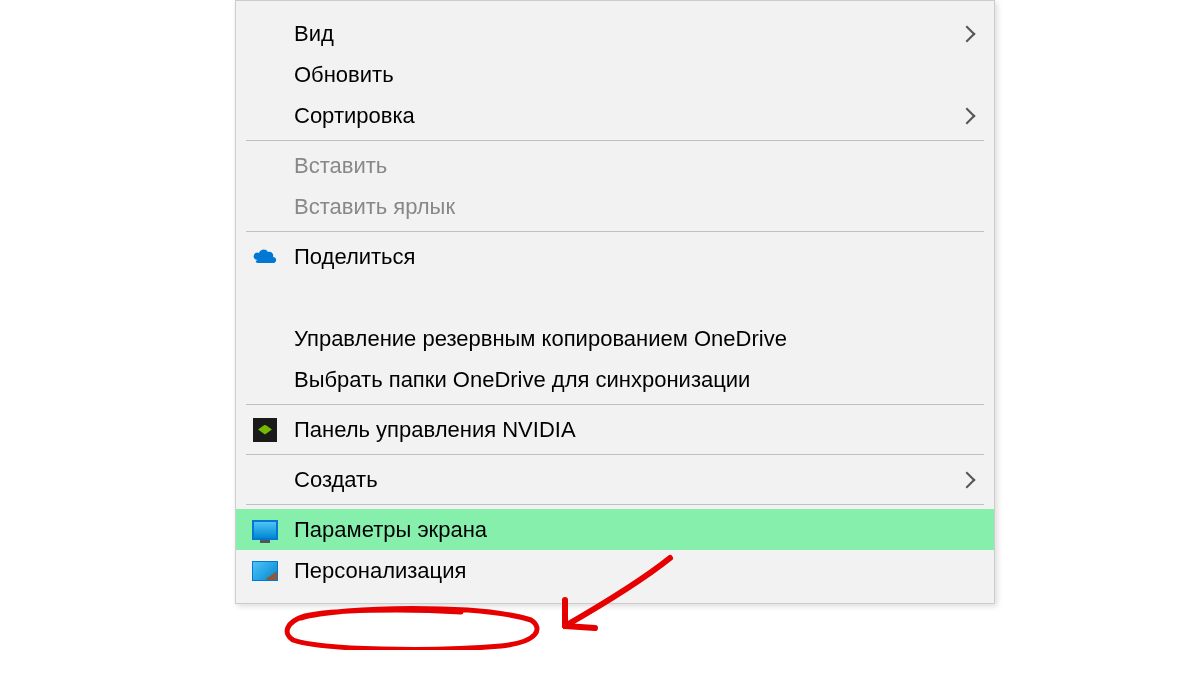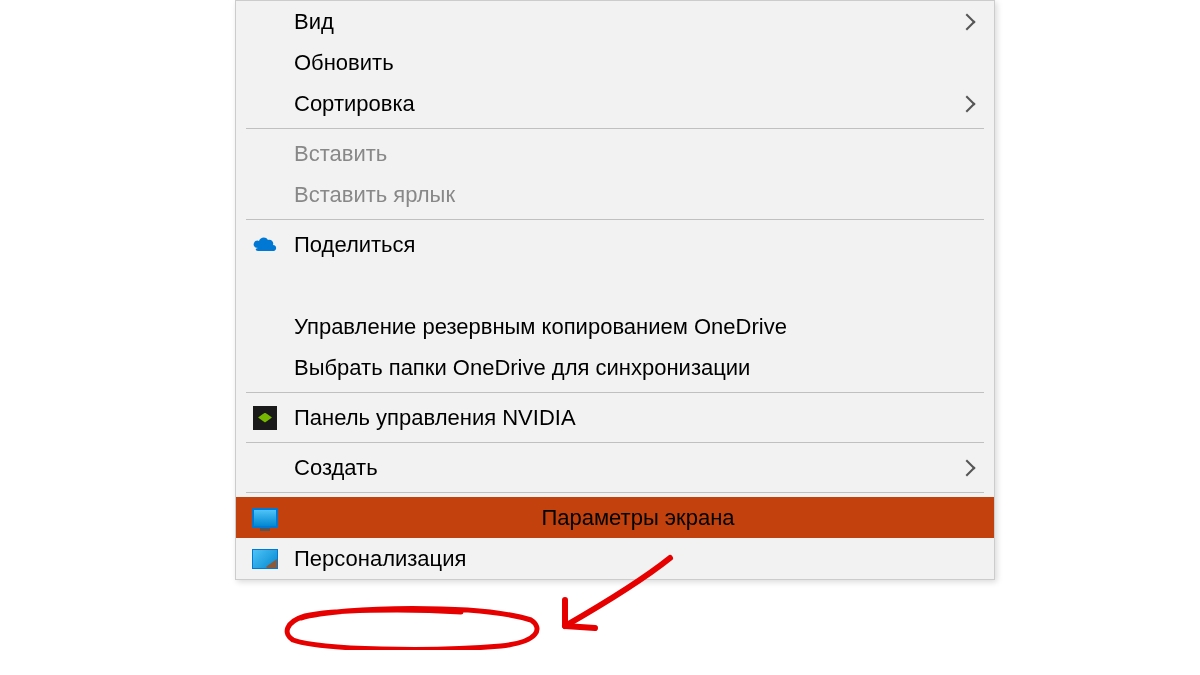--- a/index.html
+++ b/index.html
@@ -16,35 +16,34 @@
       overflow: hidden;
     }
     .context-menu {
       position: absolute;
       left: 235px;
       top: 0px;
       width: 760px;
       background: #f2f2f2;
       border: 1px solid #cccccc;
       box-shadow: 2px 2px 6px rgba(0,0,0,0.15);
-      padding: 0 0;
+      padding: 12px 0;
     }
     .menu-item {
       display: flex;
       align-items: center;
       height: 41px;
       padding: 0 12px 0 0;
       font-size: 22px;
       color: #000000;
       cursor: default;
       position: relative;
     }
     .menu-item.highlighted {
-      background: #c2410c;
-      text-align: center;
+      background: #86efac;
     }
     .menu-item.disabled {
       color: #888888;
       justify-content: flex-end;
     }
     .icon-slot {
       width: 58px;
       height: 100%;
       display: flex;
       align-items: center;

